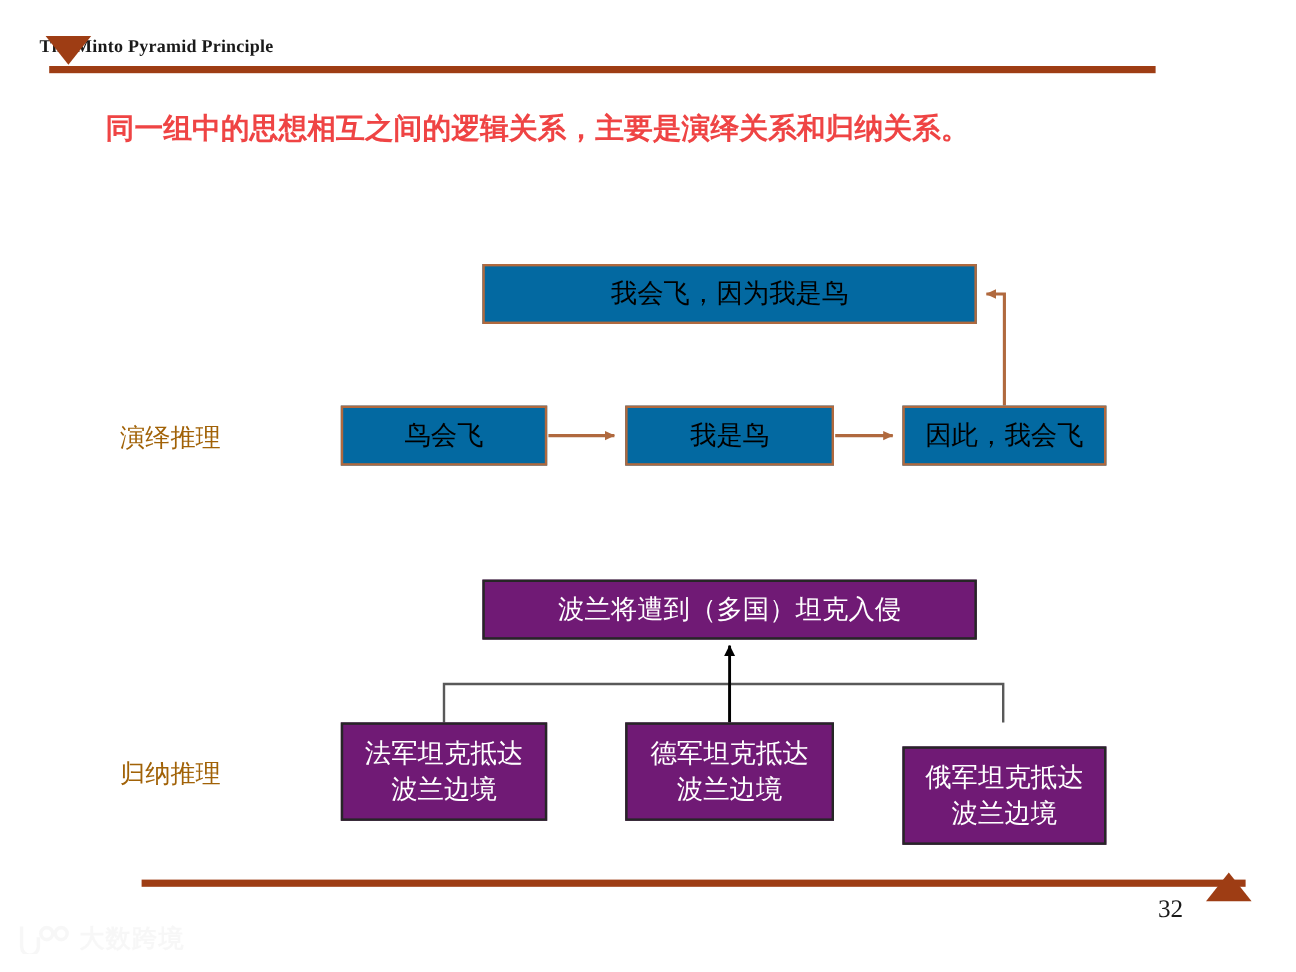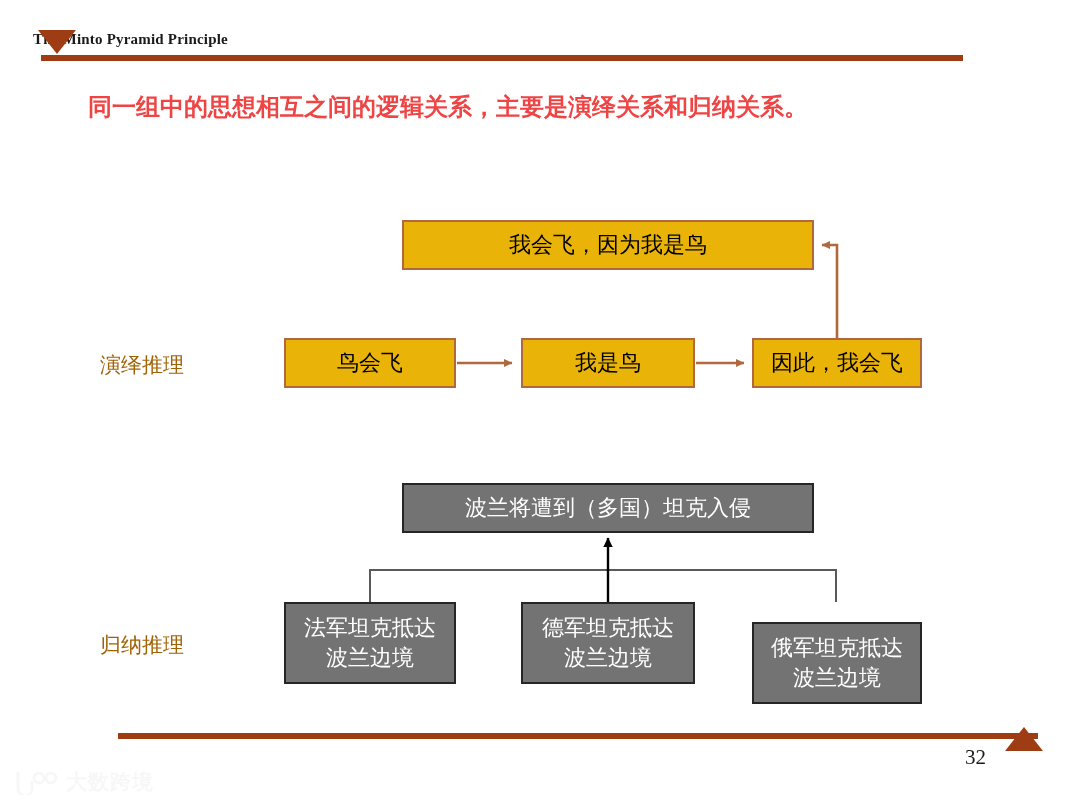--- a/index.html
+++ b/index.html
@@ -71,35 +71,35 @@
     color: #a16207;
     white-space: nowrap;
   }
   #label-deductive { left: 100px; top: 351px; }
   #label-inductive { left: 100px; top: 631px; }
 
   
   .gbox {
     position: absolute;
     box-sizing: border-box;
-    background: #eab308;
+    background: #0369a1;
     border: 2px solid #B0693E;
     display: flex;
     align-items: center;
     justify-content: center;
     font-family: "DejaVu Serif", "Liberation Serif", serif;
     font-size: 22px;
     color: #000000;
     text-align: center;
     white-space: nowrap;
   }
   .bbox {
     position: absolute;
     box-sizing: border-box;
-    background: #737373;
+    background: #701a75;
     border: 2px solid #262626;
     display: flex;
     align-items: center;
     justify-content: center;
     flex-direction: column;
     font-family: Liberation Serif, serif;
     font-size: 22px;
     line-height: 30px;
     color: #FFFFFF;
     text-align: center;

